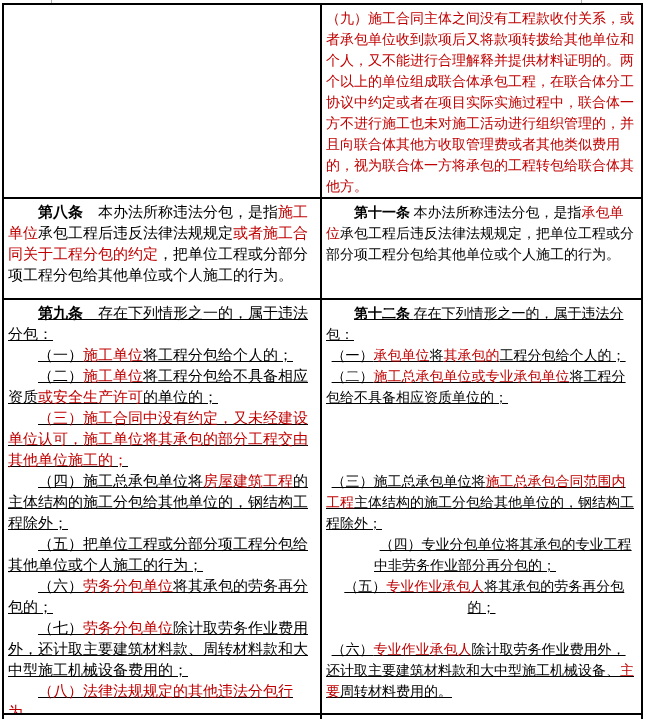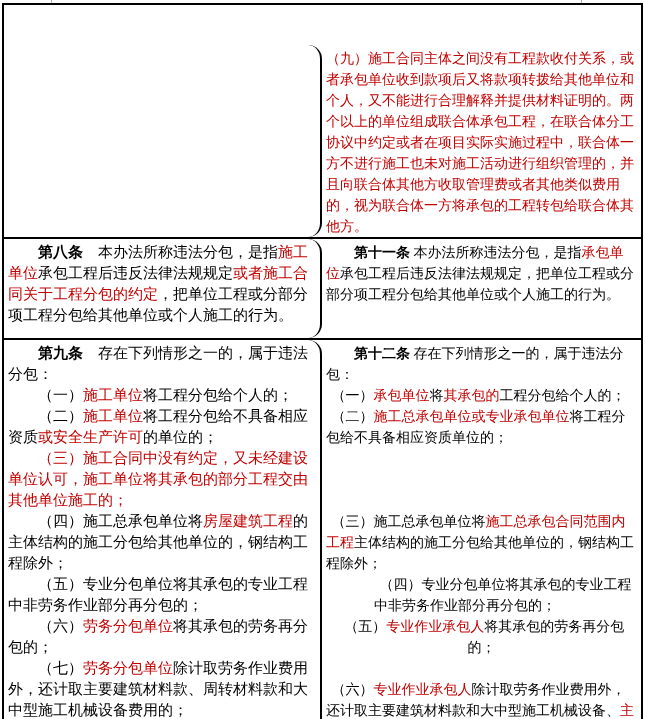--- a/index.html
+++ b/index.html
@@ -3,29 +3,29 @@
 <meta charset="utf-8">
 <style>
   html,body{margin:0;padding:0;background:#ffffff;}
   .page{position:relative;width:645px;height:719px;overflow:hidden;background:#ffffff;
         font-family:"Liberation Serif","DejaVu Serif",serif;color:#000;}
   .tick{position:absolute;top:0;width:1px;height:5px;background:#b0b0b0;}
   .cmp-table{position:absolute;left:2px;top:3px;width:637px;border:2px solid #000;}
   .row{display:flex;border-bottom:2px solid #000;}
   .row:last-child{border-bottom:none;}
   .cell{overflow:hidden;padding:3px 4px 0 4px;box-sizing:border-box;}
-  .cell.left{width:318px;border-right:2px solid #000;font-size:15px;border-radius:14px;}
+  .cell.left{width:318px;border-right:2px solid #000;font-size:15px;}
   .cell.right{flex:1;font-size:14px;}
   .para{line-height:21px;text-align:left;word-break:break-all;}
   .para.blank{height:21px;}
   .red{color:#c00000;}
   .bold{font-weight:bold;}
-  .r1{height:192px;margin-top:40px;}
+  .r1{height:192px;}
   .r2{height:99px;}
-  .r3{height:413px;}
+  .r3{height:413px;text-decoration:underline;}
   .r4{height:40px;}
 </style>
 </head>
 <body>
 
 <div class="page">
   <div class="tick" style="left:51px"></div>
   <div class="tick" style="left:581px"></div>
 
   <div class="cmp-table">
@@ -43,21 +43,21 @@
           <div class="para" style="text-indent: 2em;"><span class="bold">第十一条 </span><span>本办法所称违法分包，是指</span><span class="red">承包单位</span><span>承包工程后违反法律法规规定，把单位工程或分部分项工程分包给其他单位或个人施工的行为。</span></div>
         </div>
     </div>
     <div class="row r3">
       <div class="cell left">
           <div class="para" style="text-indent: 2em;"><span class="bold">第九条　</span><span>存在下列情形之一的，属于违法分包：</span></div>
           <div class="para" style="text-indent: 2em;"><span>（一）</span><span class="red">施工单位</span><span>将工程分包给个人的；</span></div>
           <div class="para" style="text-indent: 2em;"><span>（二）</span><span class="red">施工单位</span><span>将工程分包给不具备相应资质</span><span class="red">或安全生产许可</span><span>的单位的；</span></div>
           <div class="para" style="text-indent: 2em;"><span class="red">（三）施工合同中没有约定，又未经建设单位认可，施工单位将其承包的部分工程交由其他单位施工的；</span></div>
           <div class="para" style="text-indent: 2em;"><span>（四）施工总承包单位将</span><span class="red">房屋建筑工程</span><span>的主体结构的施工分包给其他单位的，钢结构工程除外；</span></div>
-          <div class="para" style="text-indent: 2em;"><span>（五）专业分包单位将其承包的专业工程中非劳务作业部分再分包的；</span></div>
+          <div class="para" style="text-indent: 2em;"><span>（五）把单位工程或分部分项工程分包给其他单位或个人施工的行为；</span></div>
           <div class="para" style="text-indent: 2em;"><span>（六）</span><span class="red">劳务分包单位</span><span>将其承包的劳务再分包的；</span></div>
           <div class="para" style="text-indent: 2em;"><span>（七）</span><span class="red">劳务分包单位</span><span>除计取劳务作业费用外，还计取主要建筑材料款、周转材料款和大中型施工机械设备费用的；</span></div>
           <div class="para" style="text-indent: 2em;"><span class="red">（八）法律法规规定的其他违法分包行为。</span></div>
         </div>
       <div class="cell right">
           <div class="para" style="text-indent: 2em;"><span class="bold">第十二条 </span><span>存在下列情形之一的，属于违法分包：</span></div>
           <div class="para" style="text-indent: 0.4em;"><span>（一）</span><span class="red">承包单位</span><span>将</span><span class="red">其承包的</span><span>工程分包给个人的；</span></div>
           <div class="para" style="text-indent: 0.4em;"><span>（二）</span><span class="red">施工总承包单位或专业承包单位</span><span>将工程分包给不具备相应资质单位的；</span></div>
           <div class="para blank"></div>
           <div class="para blank"></div>

